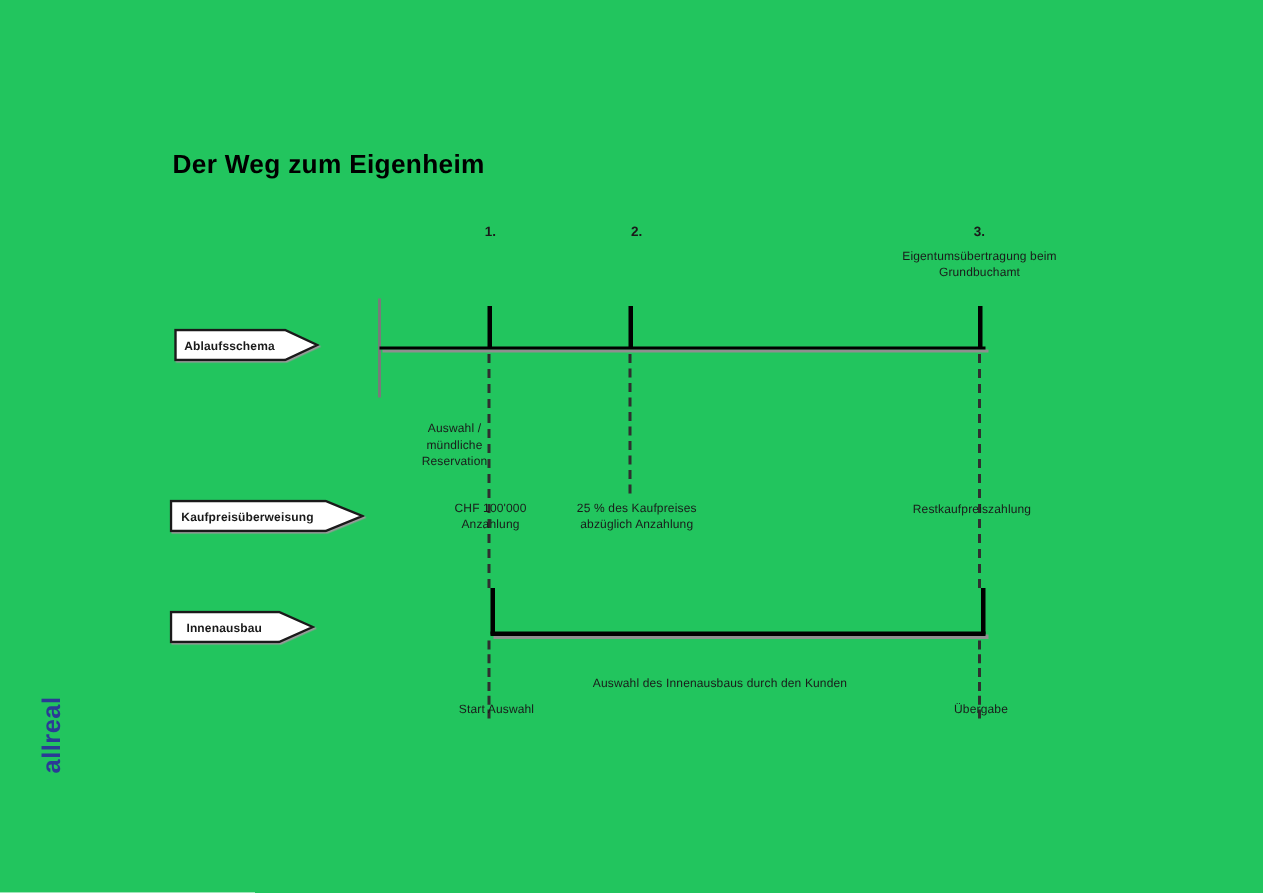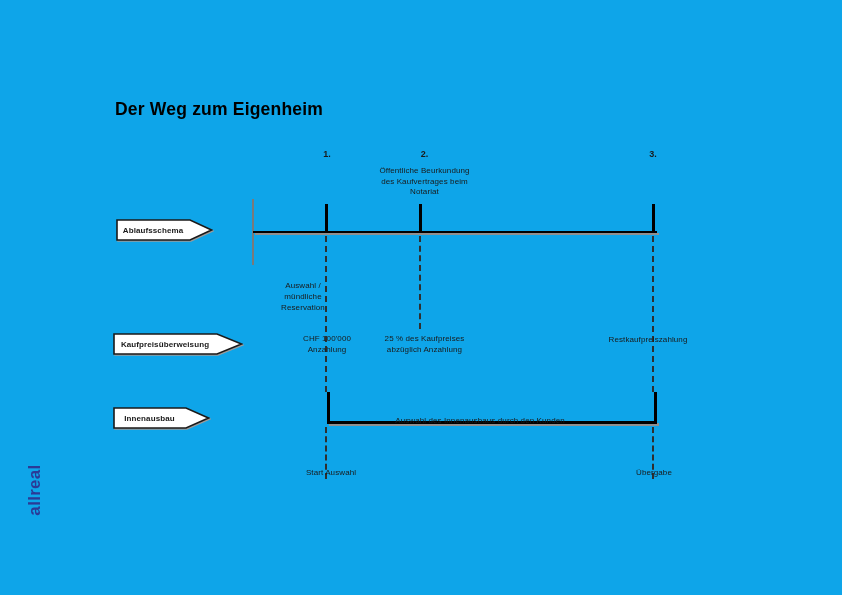--- a/index.html
+++ b/index.html
@@ -1,17 +1,17 @@
 <!DOCTYPE html>
 <html><head>
 <meta charset="utf-8">
 <style>
   html,body{margin:0;padding:0;background:#ffffff;}
   .page{
-    position:relative;width:842px;height:595px;background:#0ea5e9;overflow:hidden;
+    position:relative;width:842px;height:595px;background:#22c55e;overflow:hidden;
     font-family:"Liberation Sans",sans-serif;color:#1a1a1a;
   }
   .title{
     position:absolute;left:115px;top:99px;margin:0;
     font-size:17.5px;font-weight:700;color:#000;letter-spacing:.2px;
   }
   .step{position:absolute;top:149px;text-align:center;}
   .step-num{font-size:9px;font-weight:700;margin-bottom:7px;}
   .step-label{font-size:8px;line-height:10.5px;white-space:pre-line;letter-spacing:.1px;}
   .axis-start{position:absolute;left:252px;top:199px;width:2px;height:66px;background:#7a7a7a;}
@@ -42,26 +42,25 @@
 
 <div class="page">
 
   <h1 class="title">Der Weg zum Eigenheim</h1>
 
   <div class="step" style="left:267px;width:120px;">
     <div class="step-num">1.</div>
   </div>
   <div class="step" style="left:352px;width:145px;">
     <div class="step-num">2.</div>
-    <div class="step-label">Öffentliche Beurkundung
-des Kaufvertrages beim
-Notariat</div>
   </div>
   <div class="step" style="left:568px;width:170px;">
     <div class="step-num">3.</div>
+    <div class="step-label">Eigentumsübertragung beim
+Grundbuchamt</div>
   </div>
 
   <div class="axis-start"></div>
   <div class="axis-line"></div>
   <div class="tick" style="left:325px;"></div>
   <div class="tick" style="left:419px;"></div>
   <div class="tick" style="left:652px;"></div>
 
   <div class="dash" style="left:325px;top:236px;height:156px;"></div>
   <div class="dash" style="left:419px;top:236px;height:93px;"></div>
@@ -96,19 +95,19 @@
   <div class="note center" style="left:277px;top:333px;width:100px;">CHF 100'000
 Anzahlung</div>
   <div class="note center" style="left:352px;top:333px;width:145px;">25 % des Kaufpreises
 abzüglich Anzahlung</div>
   <div class="note center" style="left:588px;top:334px;width:120px;">Restkaufpreiszahlung</div>
 
   <div class="bracket-h"></div>
   <div class="bracket-t" style="left:327px;"></div>
   <div class="bracket-t" style="left:654px;"></div>
 
-  <div class="note center" style="left:330px;top:415px;width:300px;">Auswahl des Innenausbaus durch den Kunden</div>
+  <div class="note center" style="left:330px;top:450px;width:300px;">Auswahl des Innenausbaus durch den Kunden</div>
   <div class="note center" style="left:281px;top:467px;width:100px;">Start Auswahl</div>
   <div class="note center" style="left:604px;top:467px;width:100px;">Übergabe</div>
 
   <div class="logo" style="color: rgb(43, 58, 150);">allreal</div>
 
 </div>
 
 </body></html>

